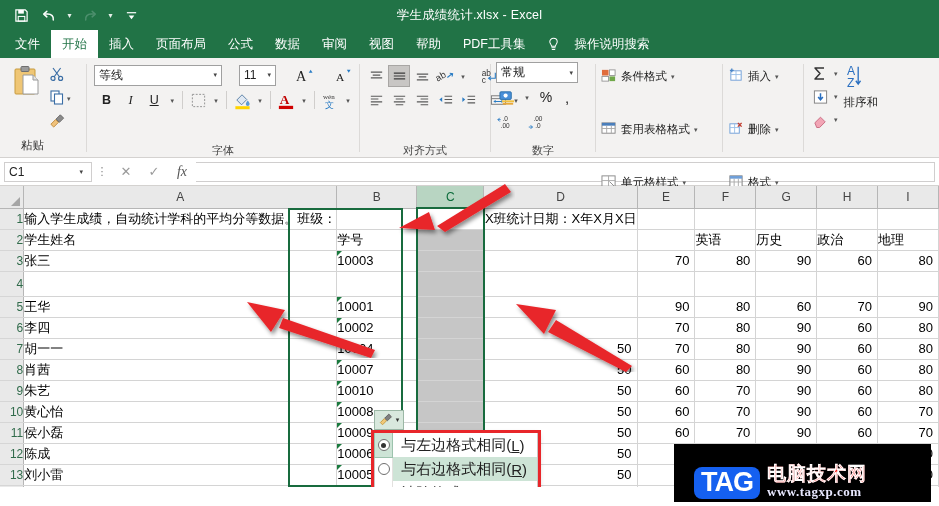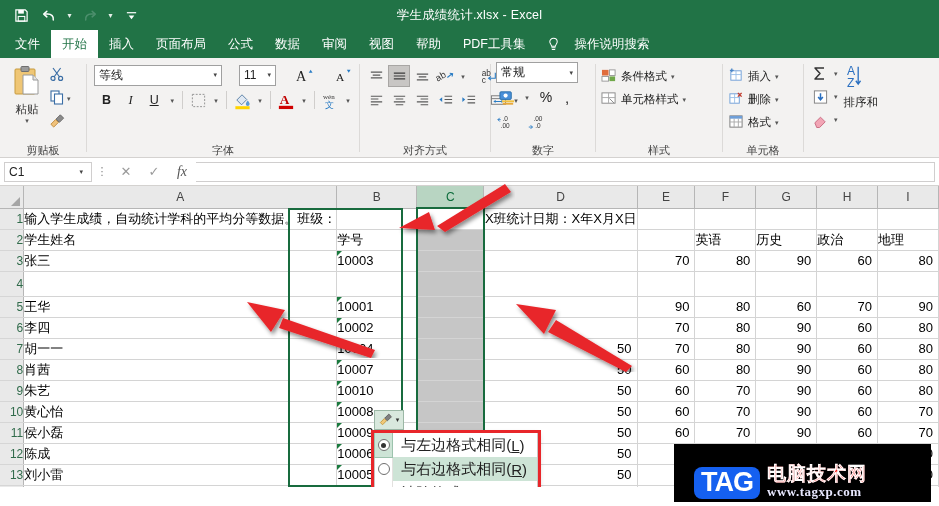--- a/index.html
+++ b/index.html
@@ -53,21 +53,21 @@
   .rgroup { position:relative; height:100px; display:flex; flex-direction:column; }
   .rgroup-body { flex:1; display:flex; align-items:flex-start; padding:4px 5px 0 5px; }
   .rgroup-label {
     height:15px; font-size:11px; color:#444; text-align:center; position:relative;
     padding-bottom:2px;
   }
   .rgroup-sep { width:1px; background:#dcdad8; margin:6px 0 6px 0; height:88px; align-self:center; }
 
   
   .clip-col { display:flex; flex-direction:column; align-items:center; width:44px; padding-top:2px;}
-  .paste-big { display:flex; flex-direction:column; align-items:center; }
+  .paste-big { display:flex; flex-direction:column; align-items:flex-end;gap:36px; }
   .paste-lbl { font-size:11.5px; color:#333; margin-top:1px; }
   .tiny-caret { font-size:7px; color:#555; line-height:6px; margin-top:1px;}
   .clip-small { display:flex; flex-direction:column; gap:2px; padding-top:3px; }
   .clip-small-row { display:flex; align-items:center; height:21px; gap:2px; }
 
   
   .fontgrp { width:272px; }
   .font-row1 { display:flex; align-items:center; gap:17px; padding:2px 0 0 2px;}
   .fontname {
     width:163px; height:21px; border:1px solid #a0a0a0; background:#fff;
@@ -96,21 +96,21 @@
   .numgrp { width:104px; }
   .numfmt {
     width:82px; height:21px; border:1px solid #a0a0a0; background:#fff;
     display:flex; align-items:center; padding-left:4px; font-size:12px; color:#222;
     justify-content:space-between; margin-bottom:3px;
   }
   .num-row { display:flex; align-items:center; gap:3px; }
 
   
   .menu-item-row { display:flex; align-items:center; height:23px; gap:4px; font-size:11.5px; color:#222; white-space:nowrap;}
-  .stack3 { display:flex; flex-direction:column; padding-top:3px; }
+  .stack3 { display:flex; flex-direction:column; padding-top:3px;gap:30px; }
 
   
   .editgrp { display:flex; padding-top:4px; }
   .edit-col { display:flex; flex-direction:column; }
   .edit-row { display:flex; align-items:center; height:23px; gap:3px; }
 
   
   .formulabar {
     height:28px; background:#fff; border-bottom:1px solid #d4d2d0;
     display:flex; align-items:center; padding:0 4px;
@@ -551,20 +551,31 @@
         <div class="menu-item-row">
           <span>
             <svg width="16" height="15" viewBox="0 0 17 16">
                 <rect x="1" y="2" width="7" height="6" fill="#e06c3c"></rect>
                 <rect x="9" y="2" width="6" height="6" fill="#fff" stroke="#999"></rect>
                 <rect x="1" y="9" width="7" height="5" fill="#fff" stroke="#999"></rect>
                 <rect x="9" y="9" width="6" height="5" fill="#70a84a"></rect>
               </svg>
           </span>
           <span>条件格式</span>
+          <span class="tiny-caret">▾</span>
+        </div>
+        <div class="menu-item-row">
+          <span>
+            <svg width="16" height="15" viewBox="0 0 17 16">
+                <rect x="1" y="2" width="14" height="11" fill="#fff" stroke="#888"></rect>
+                <rect x="1" y="2" width="14" height="3" fill="#4a7ebb"></rect>
+                <path d="M1 8h14M6 5v8M11 5v8" stroke="#aaa"></path>
+              </svg>
+          </span>
+          <span>套用表格格式</span>
           <span class="tiny-caret">▾</span>
         </div>
         <div class="menu-item-row">
           <span>
             <svg width="16" height="15" viewBox="0 0 17 16">
                 <rect x="1" y="2" width="14" height="11" fill="#fff" stroke="#888"></rect>
                 <path d="M1 7h14M8 2v11" stroke="#aaa"></path>
                 <path d="M9 8l5 5" stroke="#888"></path>
               </svg>
           </span>

